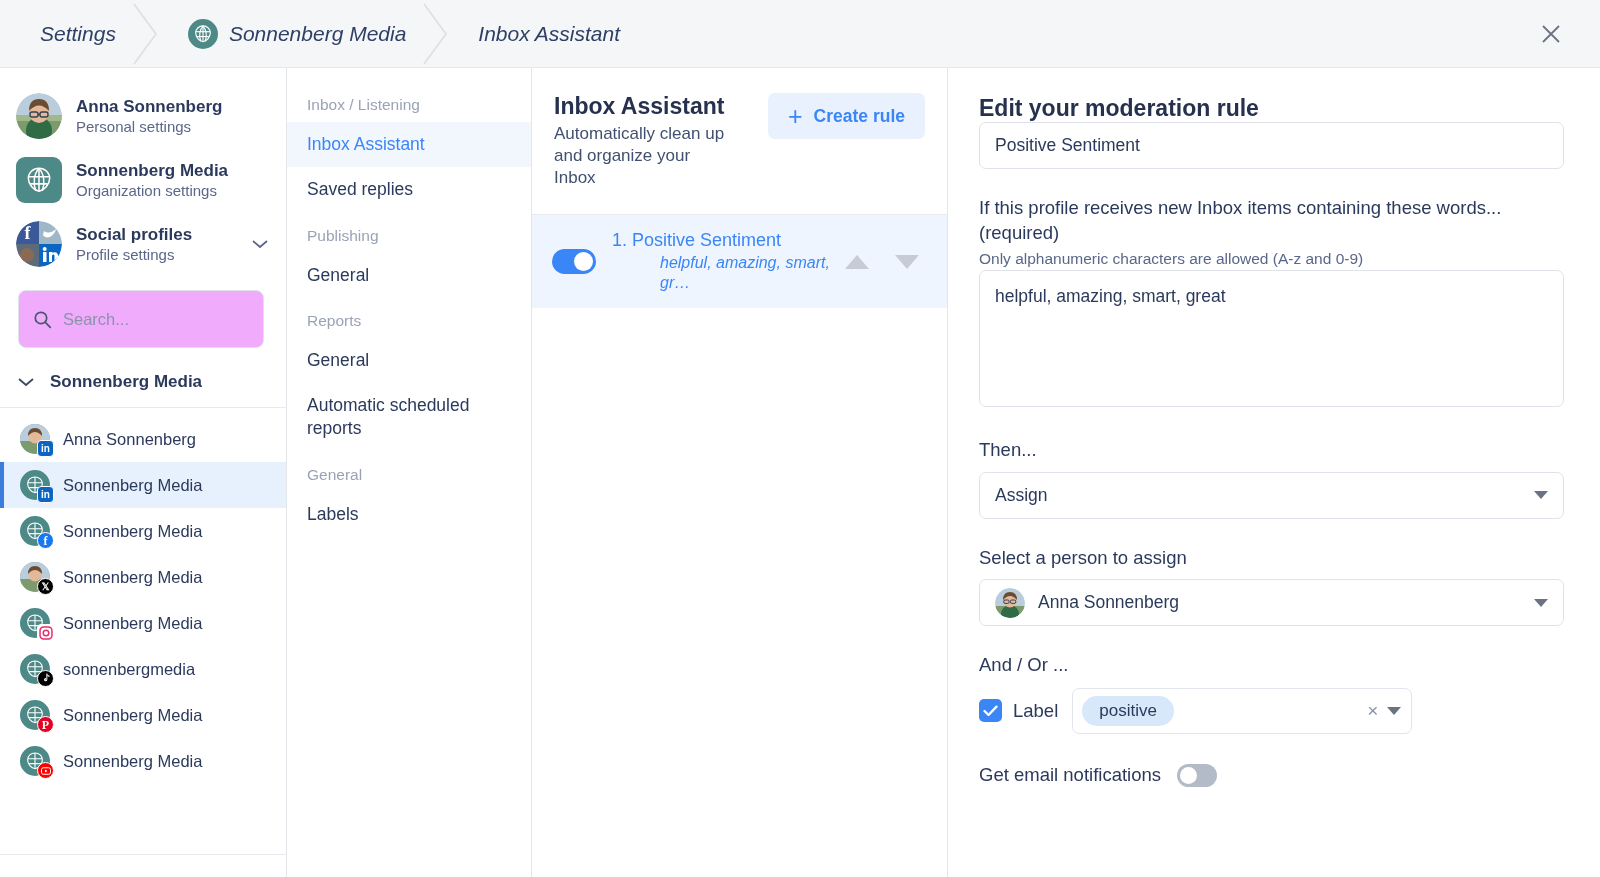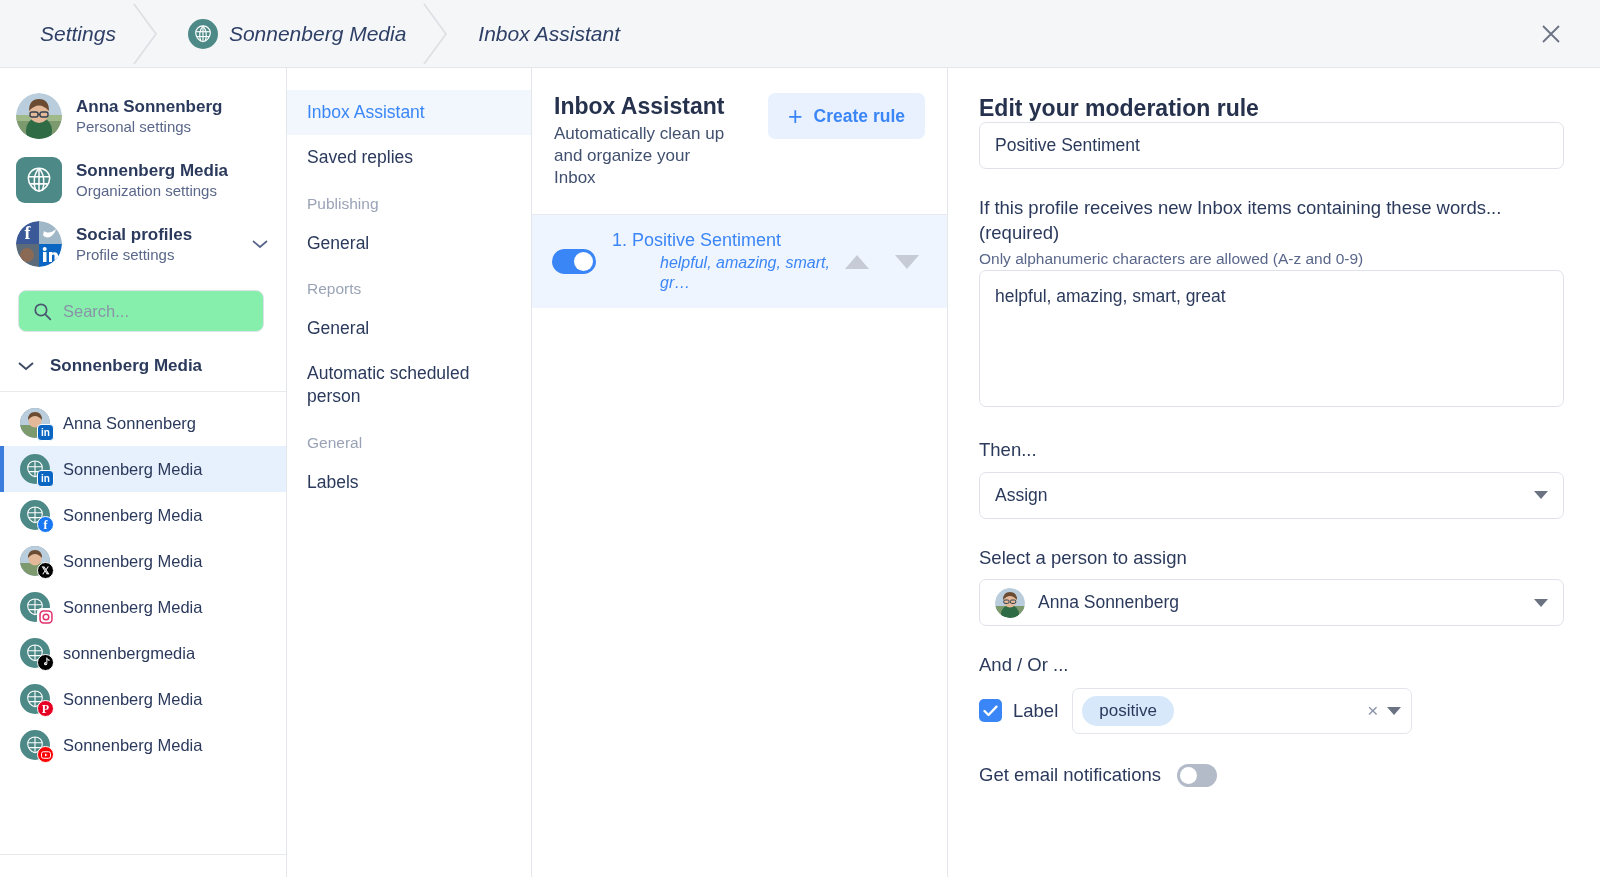--- a/index.html
+++ b/index.html
@@ -81,26 +81,26 @@
     position: relative;
   }
   .acct .av.sq { border-radius: 9px; }
   .acct-text { line-height: 1.25; }
   .acct-name { font-size: 17px; font-weight: bold; color: #2b3a5c; }
   .acct-sub { font-size: 15px; color: #5a678a; margin-top: 1px; }
   .acct .caret { margin-left: auto; color: #5a678a; }
 
   .search-wrap { padding: 14px 22px 18px 18px; }
   .search-box {
-    height: 42px;
+    height: 58px;
     border: 1px solid #dfe3e9;
     border-radius: 8px;
     display: flex; align-items: center;
     padding: 0 14px;
-    background: #86efac;
+    background: #f0abfc;
   }
   .search-box input {
     border: none; outline: none;
     font-family: inherit;
     font-size: 16.5px;
     color: #2b3a5c;
     background: transparent;
     margin-left: 11px;
     width: 100%;
   }
@@ -642,29 +642,30 @@
         </span>
         <span class="pname">Sonnenberg Media</span>
       </div>
     </div>
 
     <div class="sidebar-foot-div"></div>
   </div>
 
   <div class="navcol">
 
+    <div class="nav-section first">Inbox / Listening</div>
     <div class="nav-item active">Inbox Assistant</div>
     <div class="nav-item">Saved replies</div>
 
     <div class="nav-section">Publishing</div>
     <div class="nav-item">General</div>
 
     <div class="nav-section">Reports</div>
     <div class="nav-item">General</div>
-    <div class="nav-item">Automatic scheduled person</div>
+    <div class="nav-item">Automatic scheduled reports</div>
 
     <div class="nav-section">General</div>
     <div class="nav-item">Labels</div>
   </div>
 
   <div class="rulecol">
     <div class="rule-head">
       <div>
         <div class="rule-title">Inbox Assistant</div>
         <div class="rule-desc">Automatically clean up and organize your Inbox</div>

